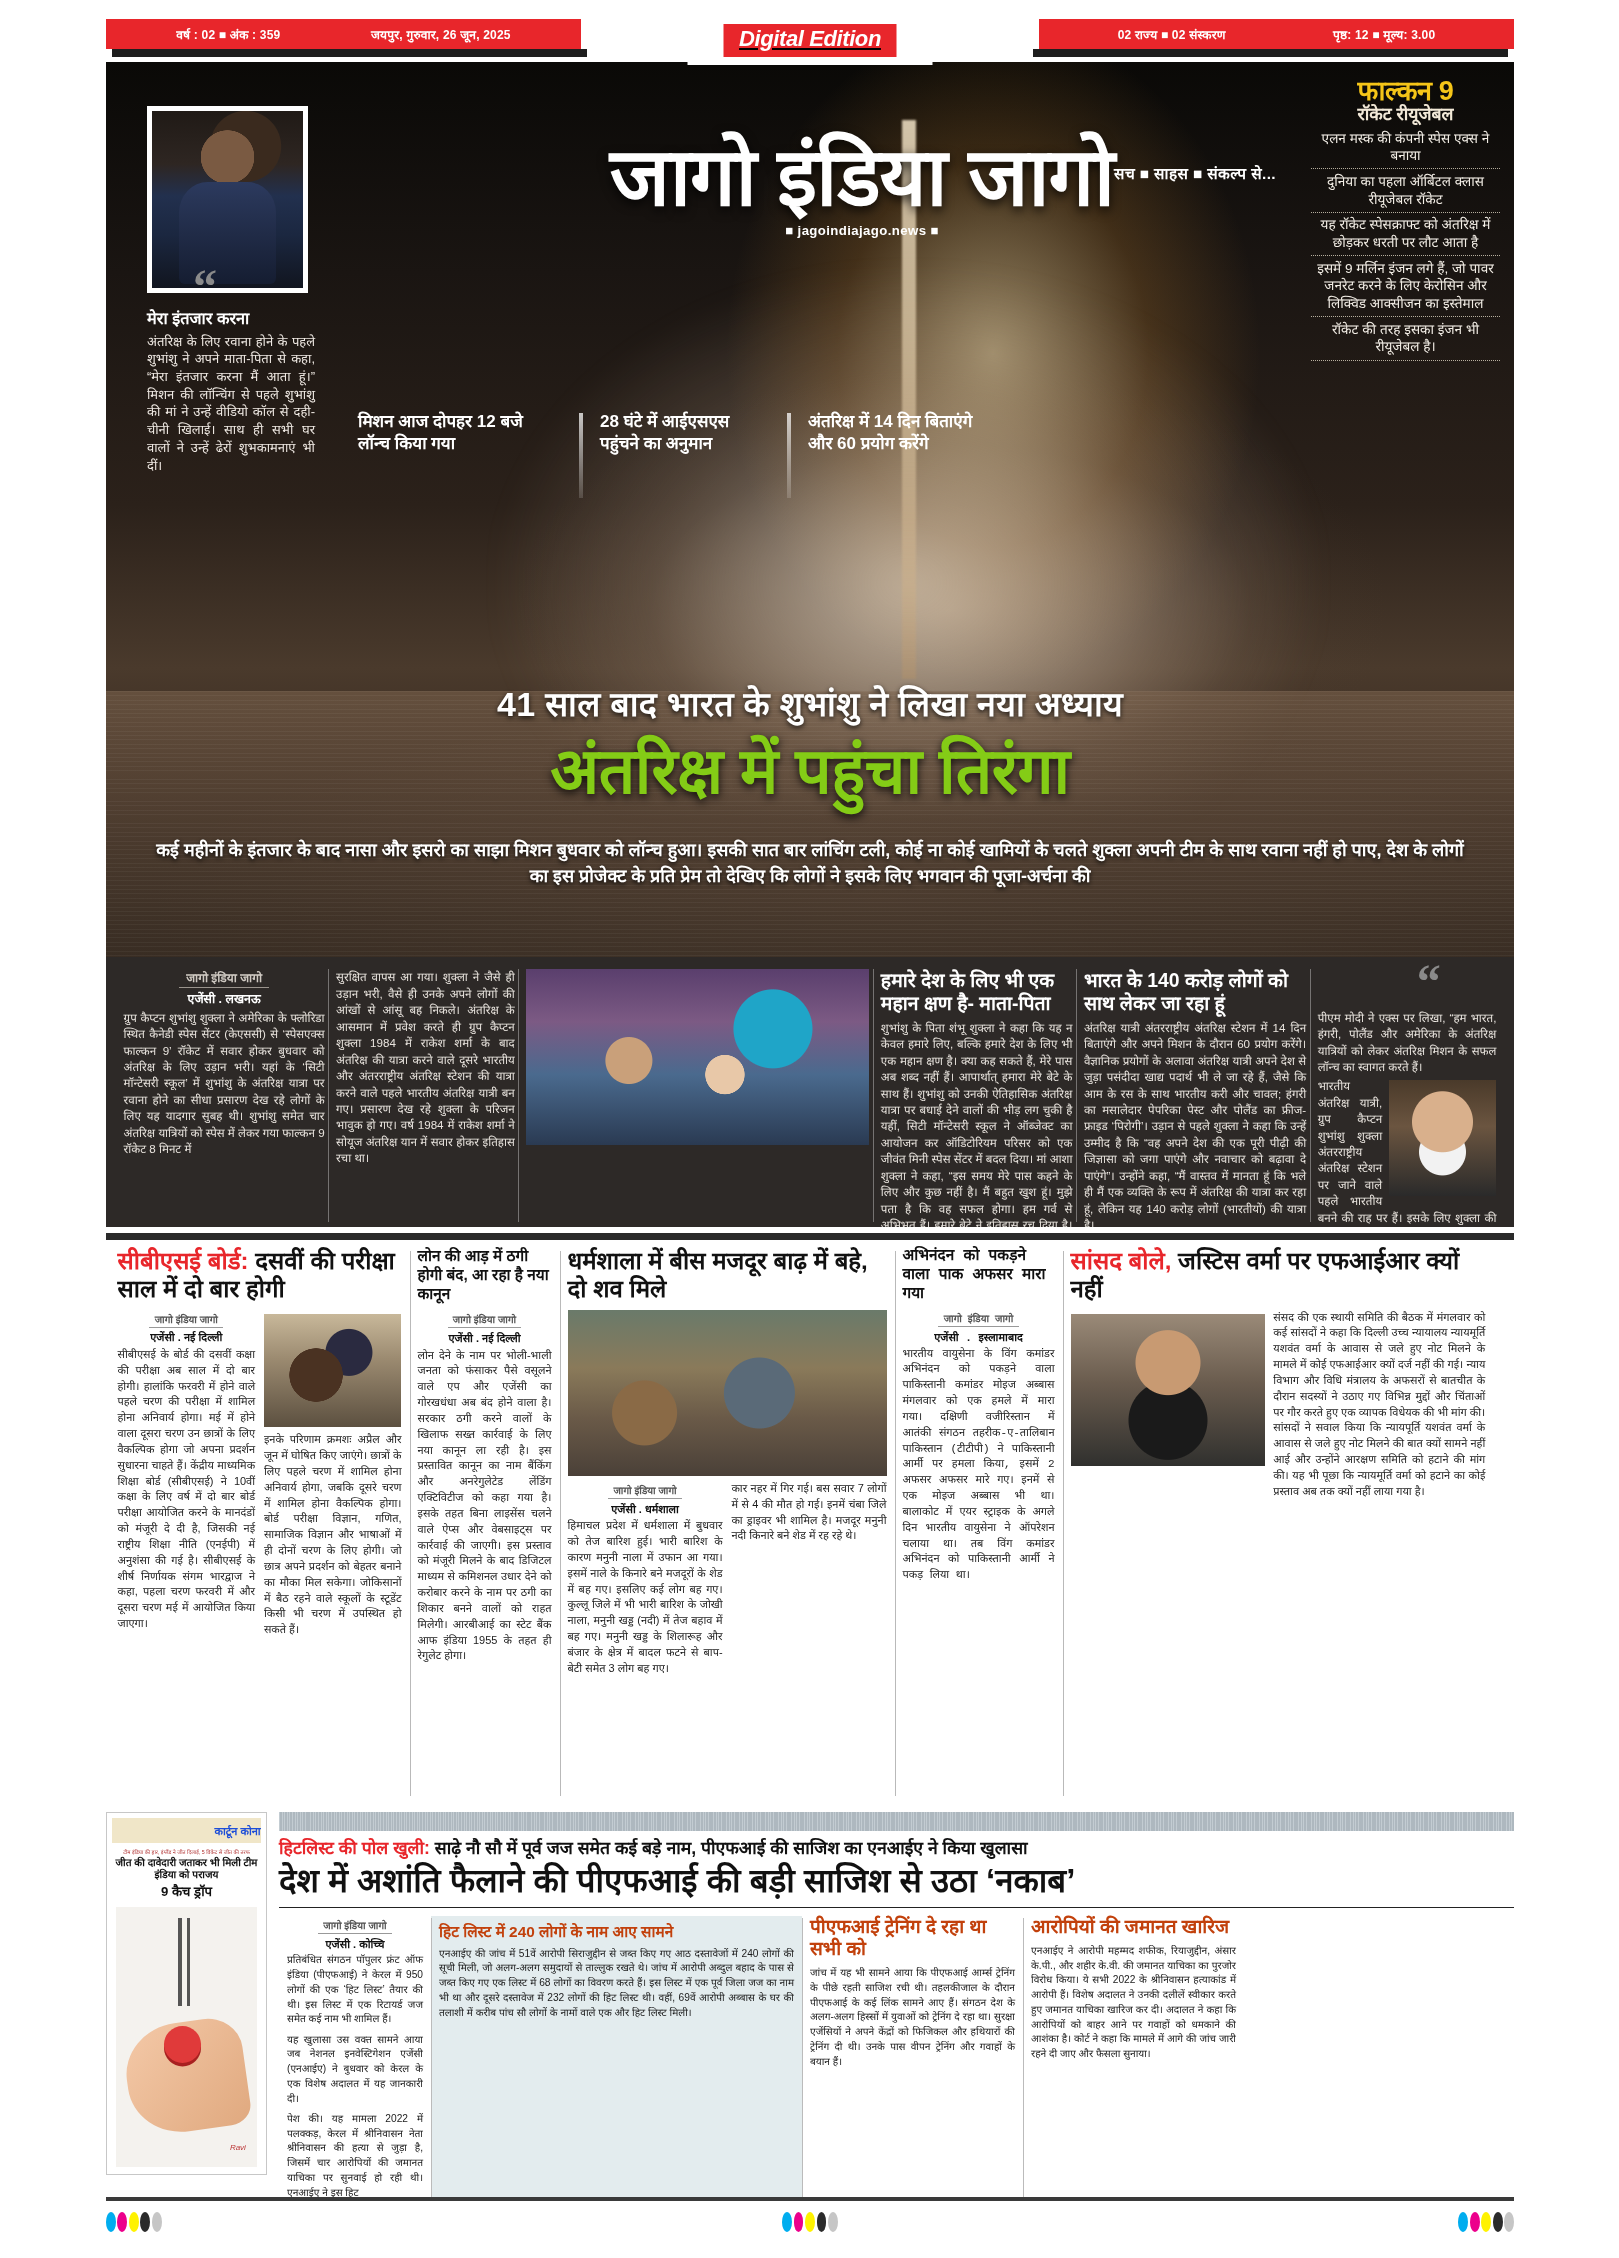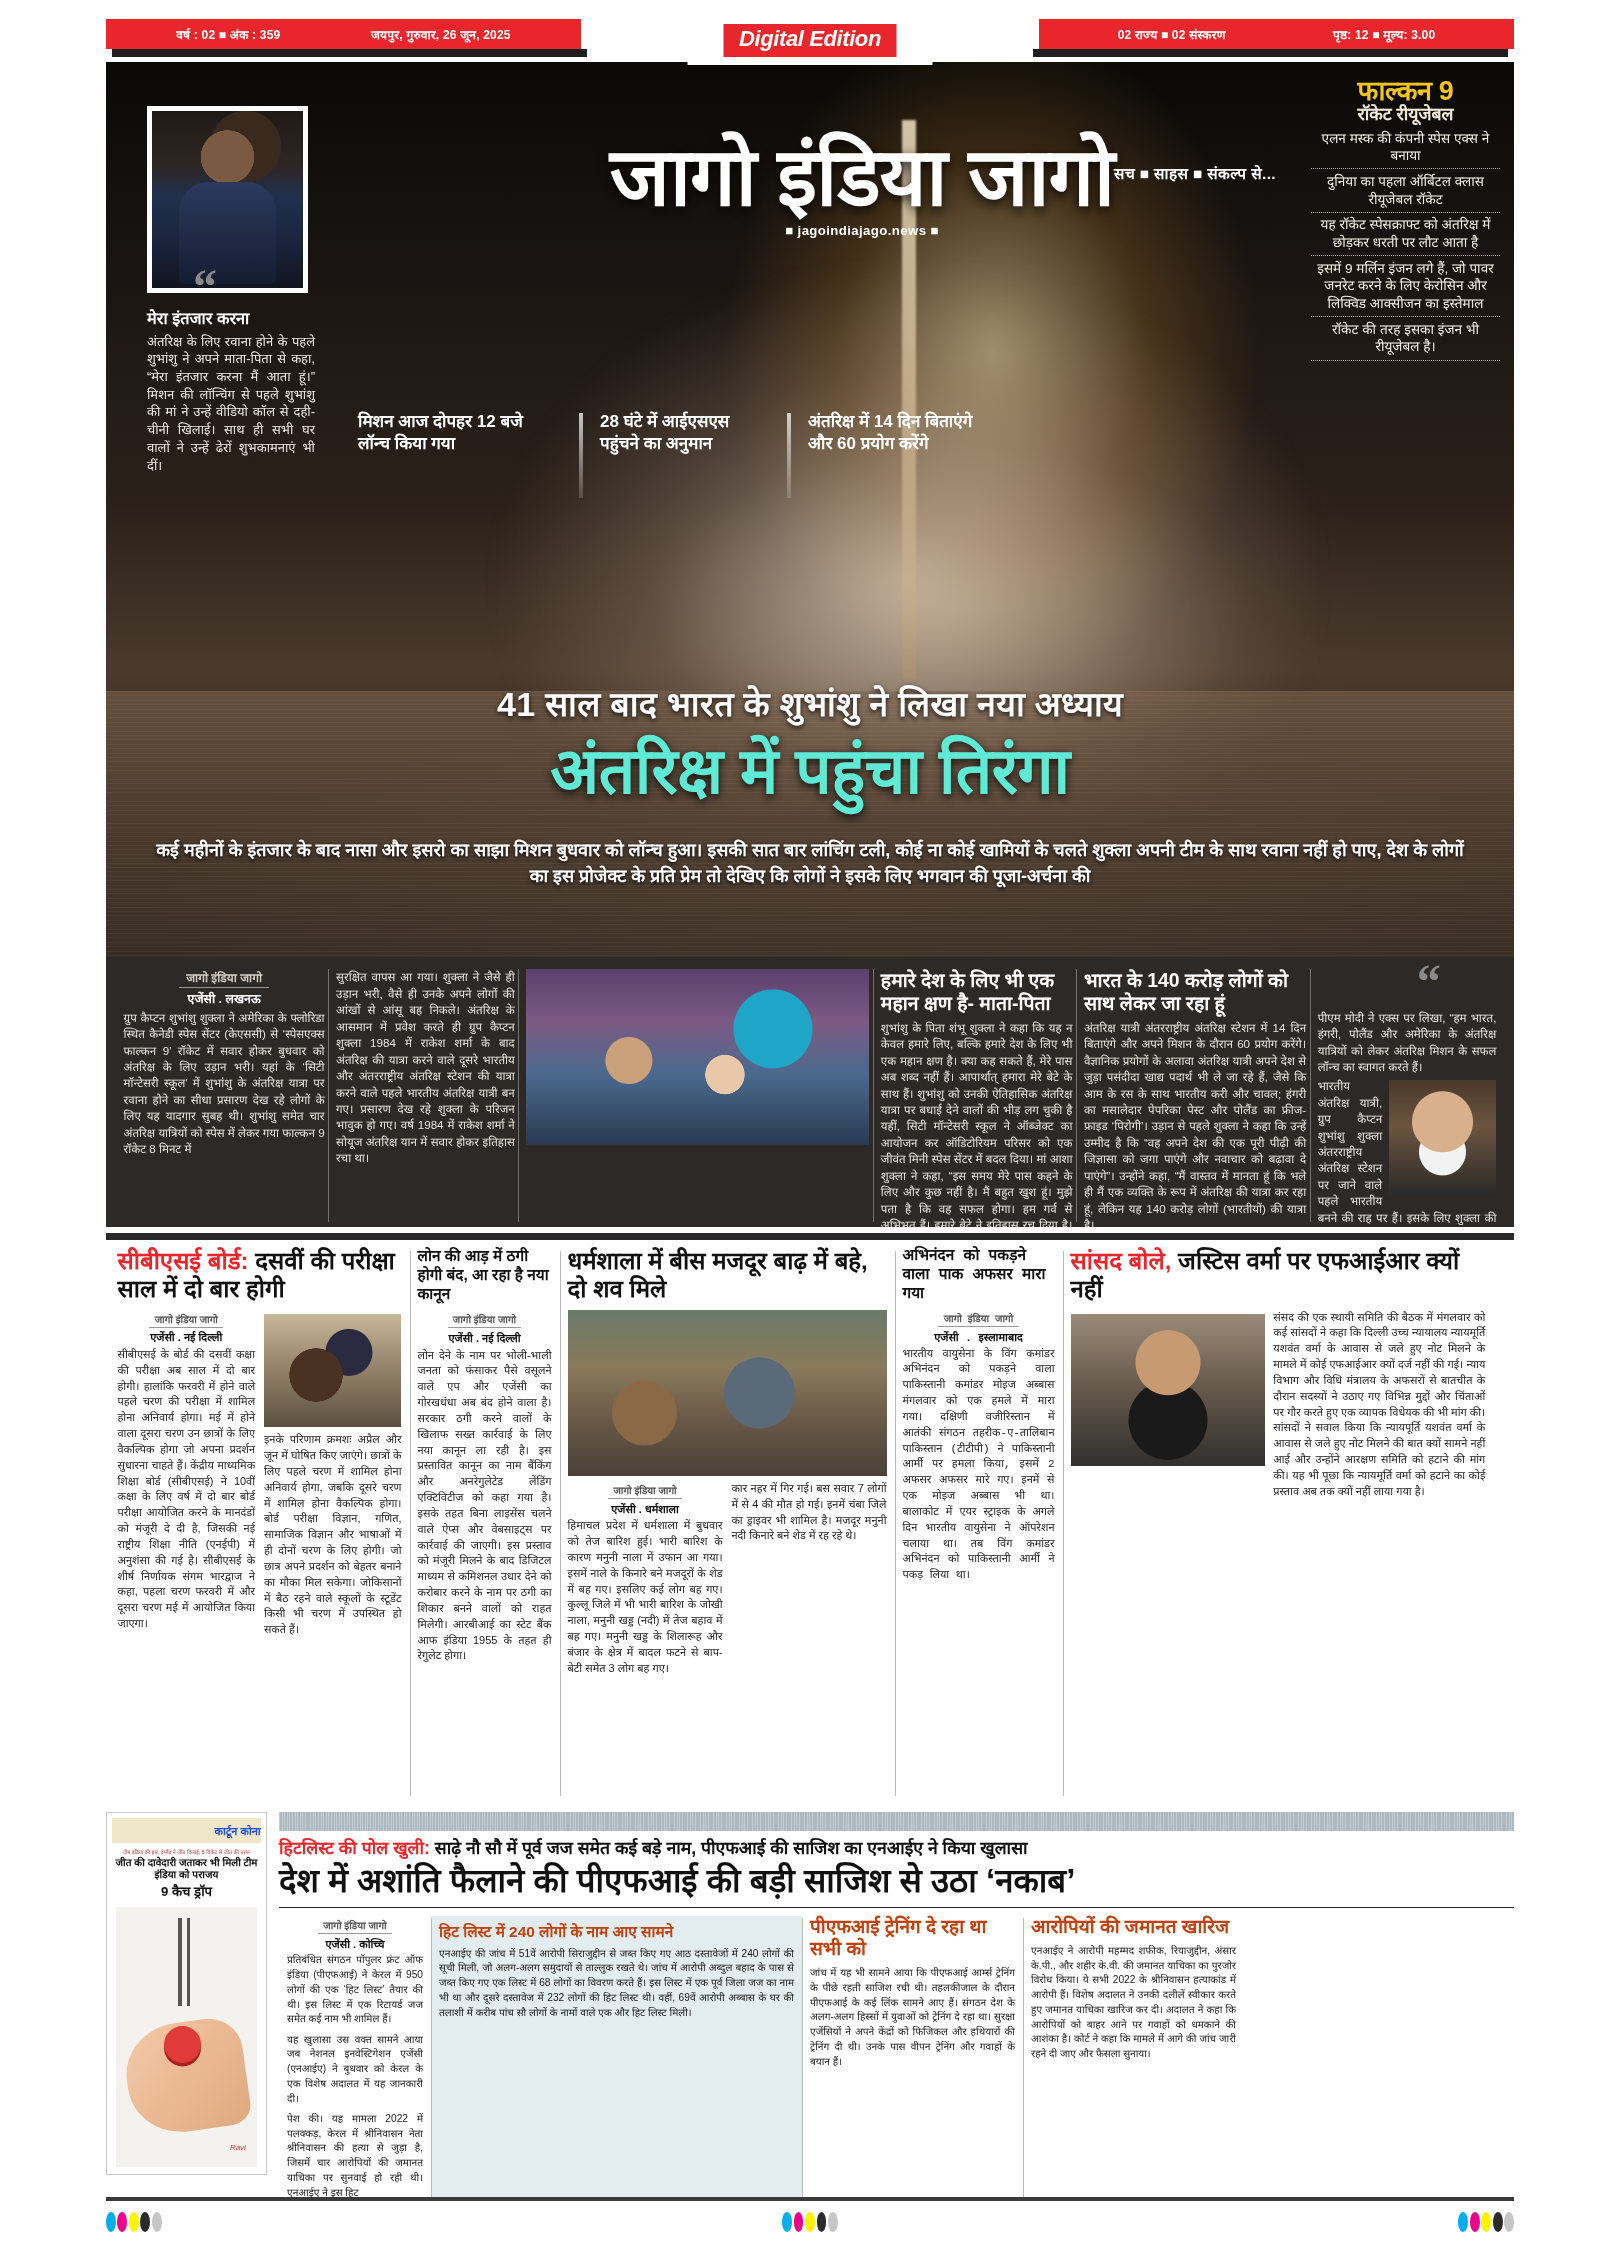--- a/index.html
+++ b/index.html
@@ -51,20 +51,21 @@
   .topbar-shadow.right { right: 6.2px; width: 475px; }
 
   .digital-edition-wrap {
     position: absolute;
     left: 50%; transform: translateX(-50%);
     top: -3.5px;
     width: 245px; height: 49px;
     background: #fff;
     display: flex; align-items: center; justify-content: center;
     z-index: 4;
+    text-decoration: underline;
   }
   .digital-edition {
     background: #e8262b;
     color: #fff;
     font-size: 22px;
     font-weight: 700;
     font-style: italic;
     padding: 2.6px 16px 4.4px;
     letter-spacing: -0.4px;
     white-space: nowrap;
@@ -233,21 +234,21 @@
     font-size: 34px;
     font-weight: 700;
     letter-spacing: 0.3px;
     text-shadow: 0 1.8px 5.3px rgba(0,0,0,.8);
     z-index: 3;
   }
   .mainhead {
     position: absolute;
     left: 0; right: 0; top: 663px;
     text-align: center;
-    color: #5eead4;
+    color: #84cc16;
     font-size: 64px;
     font-weight: 900;
     letter-spacing: -0.4px;
     text-shadow: 0 2.6px 8.8px rgba(0,0,0,.85);
     z-index: 3;
   }
   .lead {
     position: absolute;
     left: 42px; right: 42px; top: 776px;
     text-align: center;

